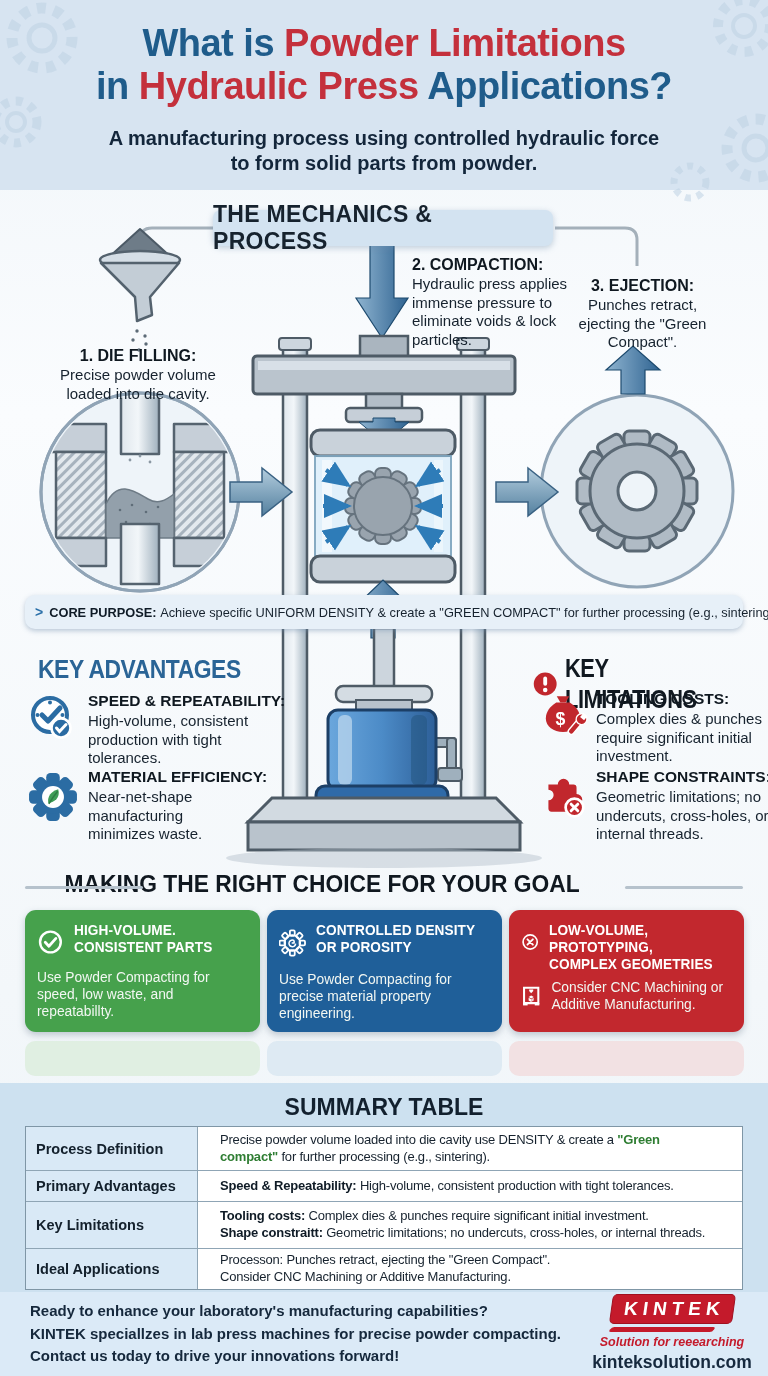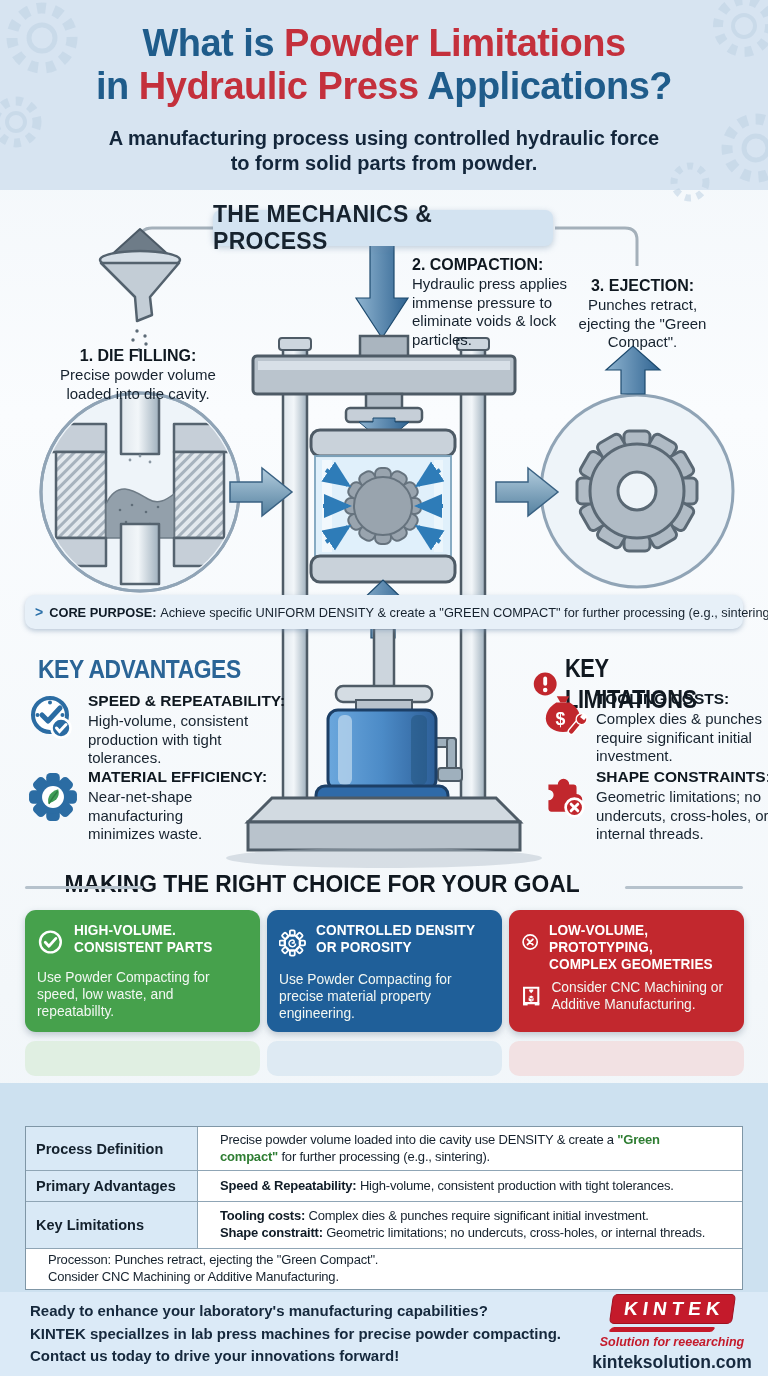--- a/index.html
+++ b/index.html
@@ -432,20 +432,21 @@
           <rect x="27" y="34" width="9" height="4.5" fill="#fff"></rect>
       </svg>
       <div class="cb" style="margin-top:0;">Consider CNC Machining or Additive Manufacturing.</div>
     </div>
   </div>
 
   <div class="refl" style="left:25px;width:235px;background:#d9ecd9;"></div>
   <div class="refl" style="left:267px;width:235px;background:#d7e5f0;"></div>
   <div class="refl" style="left:509px;width:235px;background:#f2dadb;"></div>
 
+  <div class="sum-h">SUMMARY TABLE</div>
   <div class="stable">
     <div class="srow r1">
       <div class="scell-l">Process Definition</div>
       <div class="scell-r">
         <div><span>Precise powder volume loaded into die cavity use DENSITY &amp; create a </span><span class="hl-green">"Green compact"</span><span> for further processing (e.g., sintering).</span></div>
       </div>
     </div>
     <div class="srow r2">
       <div class="scell-l">Primary Advantages</div>
       <div class="scell-r">
@@ -453,20 +454,21 @@
       </div>
     </div>
     <div class="srow r3">
       <div class="scell-l">Key Limitations</div>
       <div class="scell-r">
         <div><b>Tooling costs:</b><span> Complex dies &amp; punches require significant initial investment.</span></div>
         <div><b>Shape constraitt:</b><span> Geometric limitations; no undercuts, cross-holes, or internal threads.</span></div>
       </div>
     </div>
     <div class="srow r4">
+      <div class="scell-l">Ideal Applications</div>
       <div class="scell-r">
         <div>Processon: Punches retract, ejecting the "Green Compact".</div>
         <div>Consider CNC Machining or Additive Manufacturing.</div>
       </div>
     </div>
   </div>
 
   <div class="f-lines">
     <div>Ready to enhance your laboratory's manufacturing capabilities?</div>
     <div>KINTEK speciallzes in lab press machines for precise powder compacting.</div>

